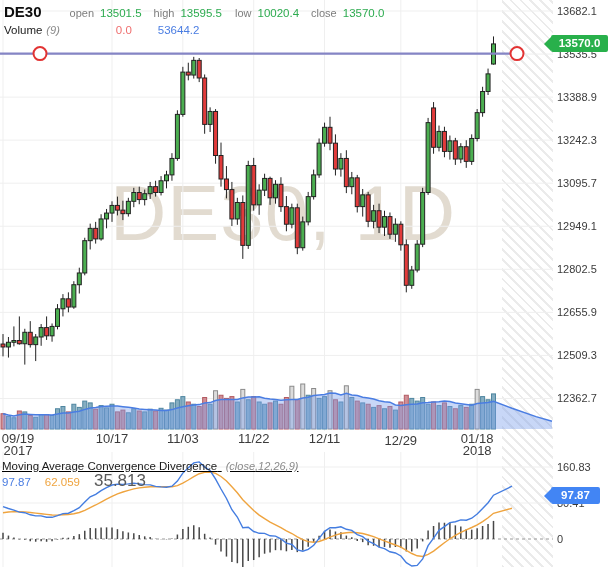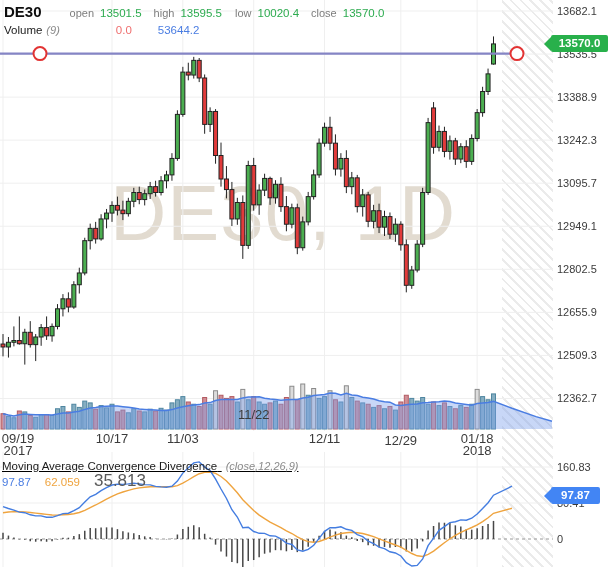--- a/index.html
+++ b/index.html
@@ -498,21 +498,21 @@
   <div id="macd-axis">
       <div class="axis-label" style="top: 460.5px;">160.83</div>
       <div class="axis-label" style="top: 496.502px;">80.41</div>
       <div class="axis-label" style="top: 532.5px;">0</div>
     </div>
   <div id="date-axis">
       <div class="date-label" style="left: 0px; top: 431px;">09/19</div>
       <div class="date-label" style="left: 0px; top: 443px;">2017</div>
       <div class="date-label" style="left: 94px; top: 431px;">10/17</div>
       <div class="date-label" style="left: 164.85px; top: 431px;">11/03</div>
-      <div class="date-label" style="left: 235.7px; top: 407px;">11/22</div>
+      <div class="date-label" style="left: 235.7px; top: 431px;">11/22</div>
       <div class="date-label" style="left: 306.55px; top: 431px;">12/11</div>
       <div class="date-label" style="left: 382.85px; top: 433px;">12/29</div>
       <div class="date-label" style="left: 459.15px; top: 431px;">01/18</div>
       <div class="date-label" style="left: 459.15px; top: 443px;">2018</div>
     </div>
 
   <div class="badge green">13570.0</div>
   <div class="badge blue">97.87</div>
 
 </div>

